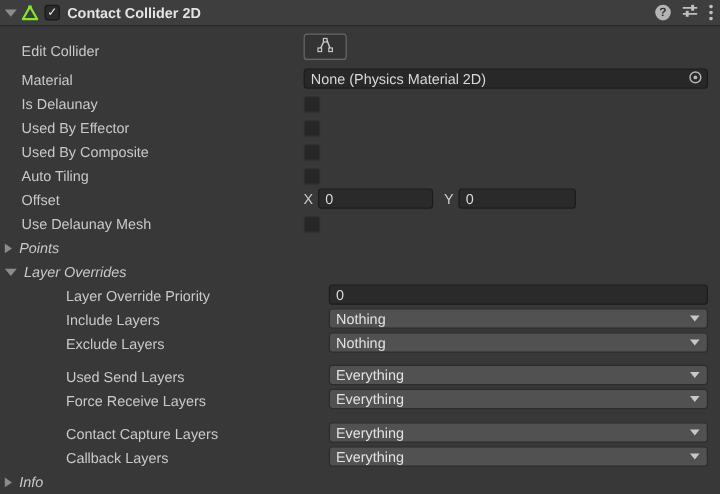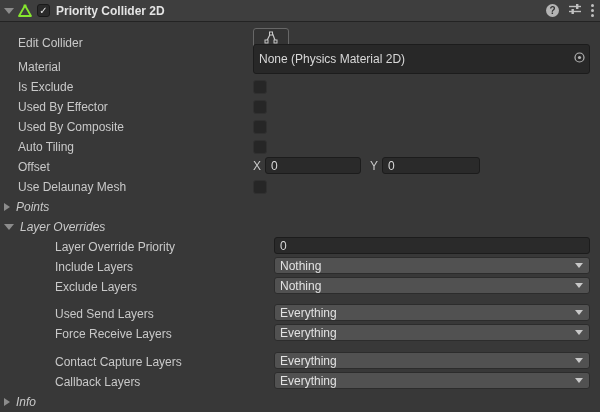--- a/index.html
+++ b/index.html
@@ -47,21 +47,21 @@
   
   .checkbox {
     width: 14px; height: 14px; background: #262626; border: 1px solid #303030; border-radius: 3px; cursor: default;
   }
   .textfield {
     height: 17px; background: #2a2a2a; border: 1px solid #1c1c1c; border-radius: 3px;
     color: #d8d8d8; font-family: "Liberation Sans", "DejaVu Sans", sans-serif; font-size: 12px;
     padding: 0 5px; width: 100%; outline: none;
   }
   .objfield {
-    height: 30px; background: #282828; border: 1px solid #1c1c1c; border-radius: 3px;
+    height: 17px; background: #282828; border: 1px solid #1c1c1c; border-radius: 3px;
     flex: 1 1 auto; display: flex; align-items: center; padding: 0 3px 0 5px;
     color: #d8d8d8; cursor: default;
   }
   .objfield .obj-text { flex: 1 1 auto; white-space: nowrap; overflow: hidden; }
   .dropdown {
     height: 17px; background: #515151; border: 1px solid #2c2c2c; border-radius: 3px;
     flex: 1 1 auto; display: flex; align-items: center; justify-content: space-between;
     padding: 0 6px 0 5px; color: #e2e2e2; cursor: default; margin-top: 33px;
   }
   .dd-arrow { width: 0; height: 0; border-left: 4px solid transparent; border-right: 4px solid transparent; border-top: 5px solid #c8c8c8; }
@@ -80,21 +80,21 @@
 
   <div class="comp-header">
     <span class="tri tri-down hdr-fold"></span>
     <span class="hdr-icon">
       <svg width="16" height="16" viewBox="0 0 16 16">
         <path d="M8 2.5 L14 13 L2 13 Z" fill="none" stroke="#86e62e" stroke-width="1.8" stroke-linejoin="round"></path>
         <rect x="6.6" y="1.6" width="2.8" height="2.8" fill="#86e62e"></rect>
       </svg>
     </span>
     <span class="hdr-check">✓</span>
-    <span class="hdr-title">Priority Collider 2D</span>
+    <span class="hdr-title">Contact Collider 2D</span>
     <span class="hdr-right">
       <span class="help-circle">?</span>
       <span>
         <svg width="14" height="14" viewBox="0 0 14 14">
           <line x1="1" y1="4.5" x2="13" y2="4.5" stroke="#c0c0c0" stroke-width="1.4"></line>
           <rect x="8" y="2" width="2.4" height="5" fill="#c0c0c0"></rect>
           <line x1="1" y1="9.5" x2="13" y2="9.5" stroke="#c0c0c0" stroke-width="1.4"></line>
           <rect x="3.5" y="7" width="2.4" height="5" fill="#c0c0c0"></rect>
         </svg>
       </span>
@@ -135,21 +135,21 @@
             <svg width="13" height="13" viewBox="0 0 13 13">
               <circle cx="6.5" cy="6.5" r="4.5" fill="none" stroke="#b5b5b5" stroke-width="1.2"></circle>
               <circle cx="6.5" cy="6.5" r="1.6" fill="#b5b5b5"></circle>
             </svg>
           </span>
         </span>
       </span>
     </div>
 
     <div class="row">
-      <span class="label">Is Exclude</span>
+      <span class="label">Is Delaunay</span>
       <span class="ctrl">
           <span class="checkbox"></span>
         </span>
     </div>
 
     <div class="row">
       <span class="label">Used By Effector</span>
       <span class="ctrl">
           <span class="checkbox"></span>
         </span>

